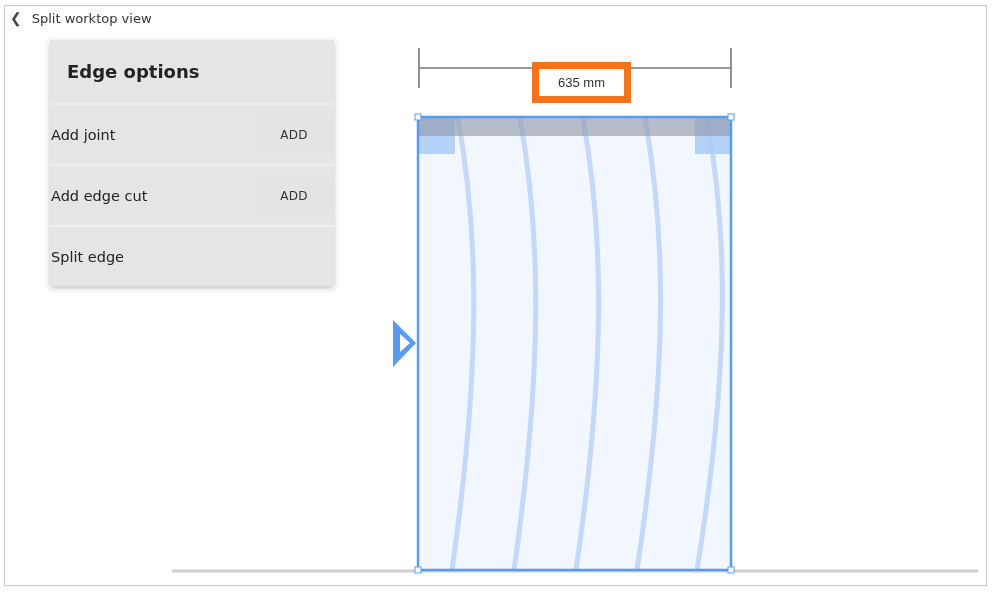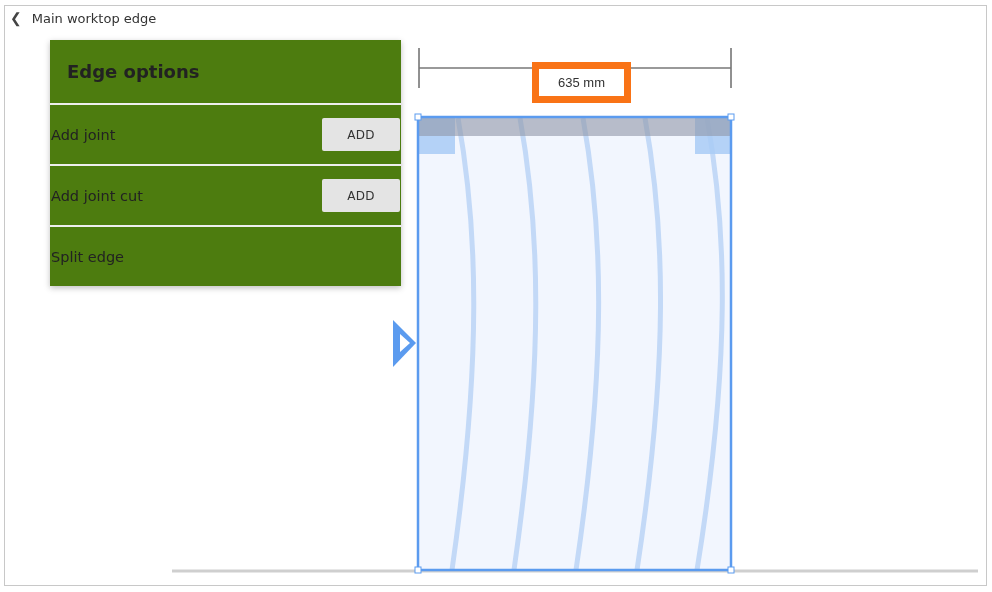--- a/index.html
+++ b/index.html
@@ -3,21 +3,21 @@
 <meta charset="utf-8">
 <style>
   html, body { margin: 0; padding: 0; background: #ffffff; }
   body { width: 992px; height: 592px; position: relative; overflow: hidden;
          font-family: "DejaVu Sans", "Liberation Sans", sans-serif; color: #222; }
   .frame { position: absolute; left: 4px; top: 5px; width: 983px; height: 581px;
            border: 1px solid #c8c8c8; box-sizing: border-box; background: #fff; }
   .back { position: absolute; left: 10px; top: 10px; display: flex; align-items: center;
           font-size: 13px; color: #333; cursor: pointer; }
   .back .chev { font-size: 14px; margin-right: 10px; color: #444; }
-  .panel { position: absolute; left: 50px; top: 40px; width: 351px; background: #4d7c0f;
+  .panel { position: absolute; left: 50px; top: 40px; width: 284px; background: #e5e5e5;
            box-shadow: 0 2px 6px rgba(0,0,0,0.25); }
   .panel-title { height: 63px; display: flex; align-items: center; padding-left: 17px;
                  font-size: 18px; font-weight: bold; color: #222; border-bottom: 2px solid #eeeeee; }
   .row { height: 59px; display: flex; align-items: center; justify-content: space-between;
          padding: 0 1px; border-bottom: 2px solid #eeeeee; position: relative; }
   .row:last-child { border-bottom: none; border-radius: 6px; }
   .row-label { font-size: 14.5px; color: #222; }
   .btn { width: 78px; height: 33px; background: #e4e4e4; border-radius: 2px; border: none;
          font-size: 12px; color: #333; display: flex; align-items: center; justify-content: center;
          letter-spacing: 0.3px; cursor: pointer; font-family: "DejaVu Sans", sans-serif; margin-left: 16px; }
@@ -28,21 +28,21 @@
          font-family: "Liberation Sans", sans-serif; font-size: 13px; color: #333; }
   svg.canvas { position: absolute; left: 0; top: 0; }
 </style>
 </head>
 <body>
 
 <div class="frame"></div>
 
 <div class="back">
   <span class="chev">❮</span>
-  <span>Main worktop edge</span>
+  <span>Split worktop view</span>
 </div>
 
 <svg class="canvas" width="992" height="592">
 
   <line x1="172" y1="571" x2="978" y2="571" stroke="#cfcfcf" stroke-width="3"></line>
 
   <line x1="419" y1="48" x2="419" y2="88" stroke="#222" stroke-width="1"></line>
   <line x1="731" y1="48" x2="731" y2="88" stroke="#222" stroke-width="1"></line>
   <line x1="419" y1="68" x2="731" y2="68" stroke="#777" stroke-width="1.5"></line>
 
@@ -79,19 +79,19 @@
 
 <div class="dim-label">635 mm</div>
 
 <div class="panel">
   <div class="panel-title">Edge options</div>
   <div class="row">
     <span class="row-label">Add joint</span>
     <button class="btn">ADD</button>
   </div>
   <div class="row">
-    <span class="row-label">Add joint cut</span>
+    <span class="row-label">Add edge cut</span>
     <button class="btn">ADD</button>
   </div>
   <div class="row">
     <span class="row-label">Split edge</span>
   </div>
 </div>
 
 </body></html>

